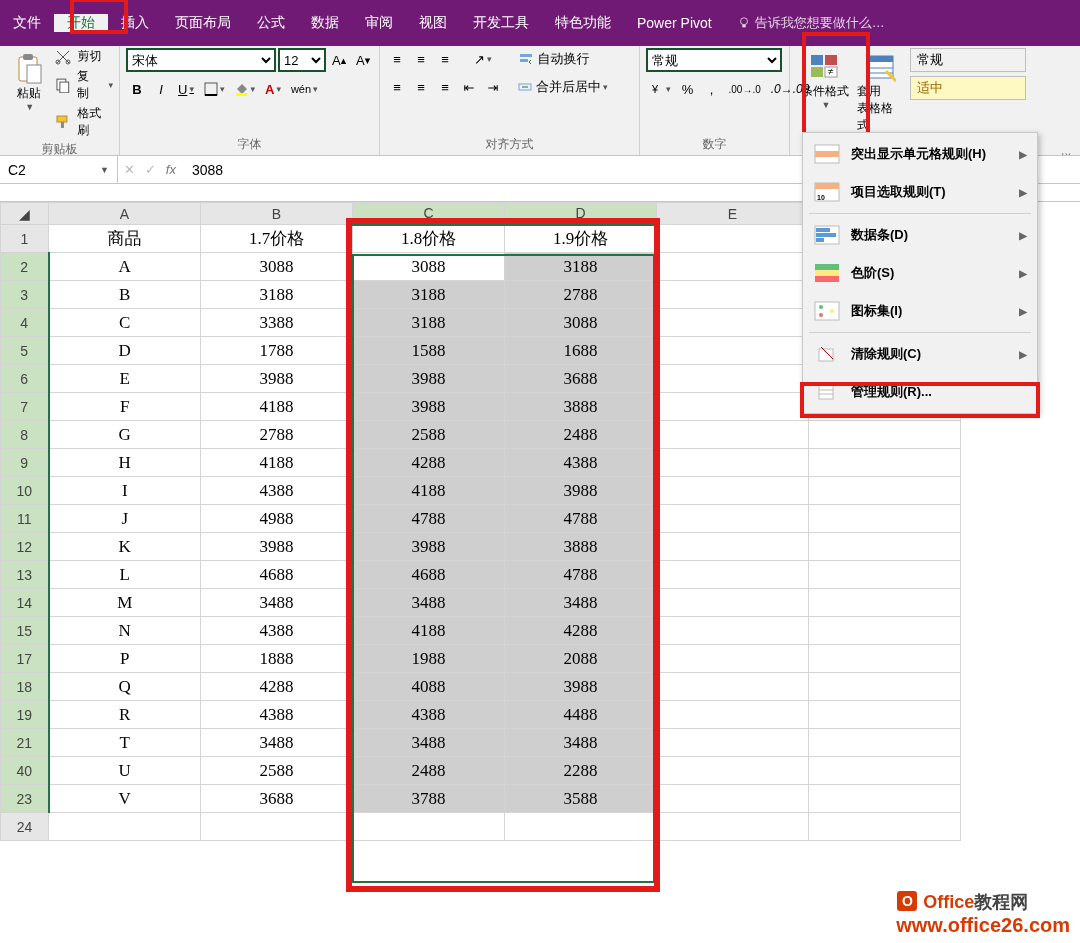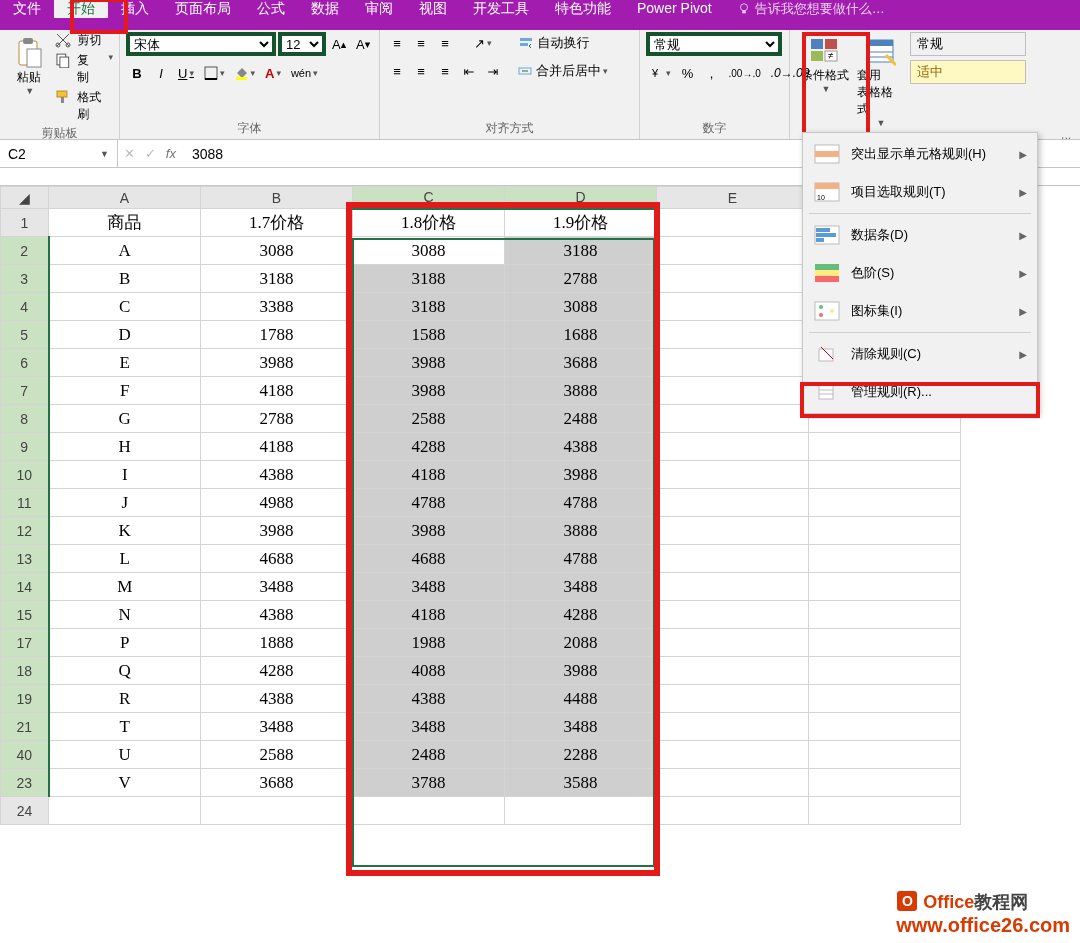--- a/index.html
+++ b/index.html
@@ -1,34 +1,34 @@
 <!DOCTYPE html>
 <html><head>
 <meta charset="utf-8">
 <style>
   *{box-sizing:border-box;margin:0;padding:0;}
   body{font-family:"Microsoft YaHei","SimSun",sans-serif;font-size:13px;background:#fff;overflow:hidden;width:1080px;height:943px;position:relative;}
   
-  .ribbon-tabs{background:#a21caf;height:30px;display:flex;align-items:flex-start;color:#fff;}
+  .ribbon-tabs{background:#701a75;height:46px;display:flex;align-items:center;color:#fff;}
   .ribbon-tab{padding:0 13px;display:flex;align-items:center;cursor:pointer;font-size:14px;}
   .ribbon-tab.active{background:#f1f1f1;color:#217346;}
   .tell-me{opacity:.8;display:flex;align-items:center;margin-left:12px;}
   .tell-me svg{margin-right:4px;}
   
   .ribbon{background:#f1f1f1;height:110px;border-bottom:1px solid #c6c6c6;display:flex;overflow:hidden;}
   .group{border-right:1px solid #d0d0d0;padding:2px 6px 0 6px;display:flex;flex-direction:column;justify-content:space-between;}
   .group-label{font-size:12px;color:#666;text-align:center;padding:2px 0;}
   .group-body{display:flex;flex:1;align-items:flex-start;}
   .big-btn{display:flex;flex-direction:column;align-items:center;justify-content:center;width:46px;padding:4px 2px;cursor:pointer;font-size:12px;border:1px solid transparent;}
   .vstack{display:flex;flex-direction:column;gap:3px;margin-left:4px;}
   .hstack{display:flex;gap:2px;align-items:center;}
-  .vstack .row{display:flex;align-items:flex-start;gap:6px;font-size:12px;cursor:pointer;}
+  .vstack .row{display:flex;align-items:center;gap:6px;font-size:12px;cursor:pointer;}
   .ico{width:16px;height:16px;display:inline-block;}
   .btn-s{border:1px solid transparent;padding:2px 3px;cursor:pointer;display:inline-flex;align-items:center;justify-content:center;min-width:22px;height:22px;font-size:13px;}
-  select.combo{height:24px;border:4px solid #14532d;background:#fff;font-size:13px;}
+  select.combo{height:24px;border:2px solid #14532d;background:#fff;font-size:13px;}
   .dd{font-size:9px;margin-left:2px;color:#555;}
   .style-cell{width:116px;height:24px;border:1px solid #bfbfbf;font-size:13px;display:flex;align-items:center;padding:0 6px;margin-bottom:4px;}
   .style-cell.mid{background:#fef9c3;color:#9c6500;}
   
   .hl-red{border:4px solid #e21a1a;position:absolute;pointer-events:none;}
   
   .name-formula{height:28px;border-bottom:1px solid #c6c6c6;display:flex;align-items:stretch;}
   .name-box{width:118px;border-right:1px solid #c6c6c6;display:flex;align-items:center;padding:0 8px;background:#fff;font-size:14px;}
   .fbar-btns{display:flex;align-items:center;padding:0 6px;gap:10px;color:#888;}
   .fx{font-style:italic;color:#777;}
@@ -42,21 +42,21 @@
   col.rh{width:48px;}
   col.c{width:152px;}
   th.rowh{background:#e6e6e6;font-family:sans-serif;font-size:14px;color:#444;}
   .sel-range td.sel{background:#cfcfcf;}
   .sel-range td.sel.first{background:#fff;}
   th.selheadc{background:#cbe2c2 !important;border-bottom:2px solid #217346 !important;}
   th.selheadr{background:#cbe2c2 !important;border-right:2px solid #217346 !important;}
   .selection-border{position:absolute;border:2px solid #217346;pointer-events:none;}
   
   .cf-menu{position:absolute;top:132px;left:802px;width:236px;background:#f1f1f1;border:1px solid #c8c8c8;box-shadow:2px 2px 6px rgba(0,0,0,.25);padding:2px 0;}
-  .cf-item{display:flex;align-items:center;padding:8px 10px;cursor:pointer;font-size:13px;}
+  .cf-item{display:flex;align-items:center;padding:8px 10px;cursor:pointer;font-size:13px;font-weight:bold;}
   .cf-item .label{flex:1;margin-left:10px;}
   .cf-item .arrow{color:#666;font-size:10px;}
   .cf-sep{height:1px;background:#d0d0d0;margin:2px 6px;}
   .cf-icon{width:28px;height:22px;display:flex;align-items:center;justify-content:center;}
   .cf-menu .cf-item.hl-item{background:#cacaca;}
   
   .watermark{position:absolute;right:10px;bottom:6px;font-size:18px;font-weight:bold;}
   .watermark .o{color:#d83b01;}
   .watermark .t1{color:#444;}
   .watermark .url{font-size:20px;font-weight:bold;color:#d83b01;}

